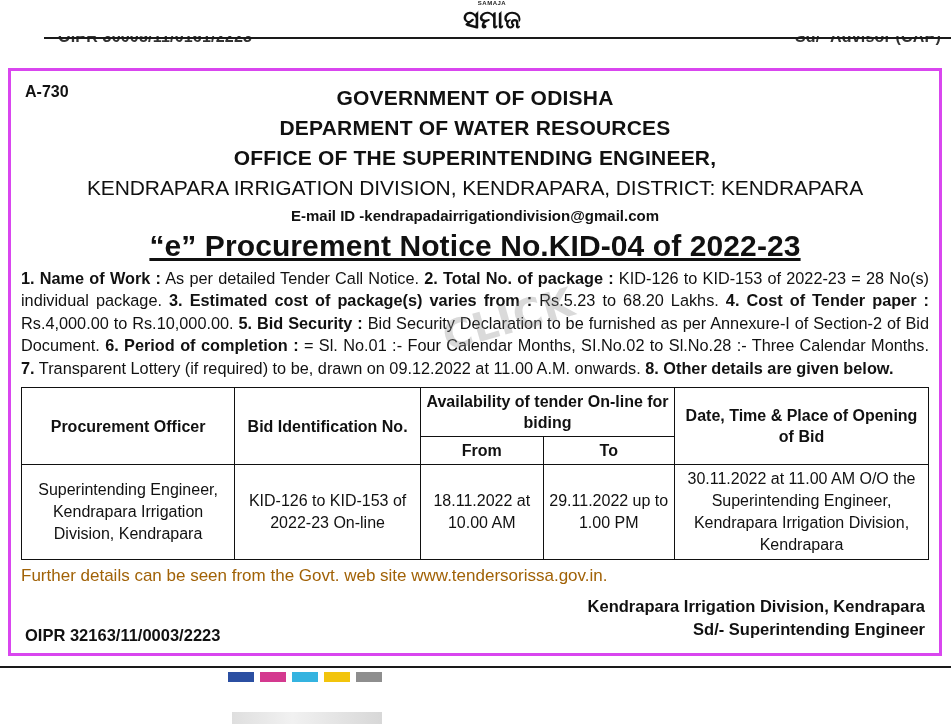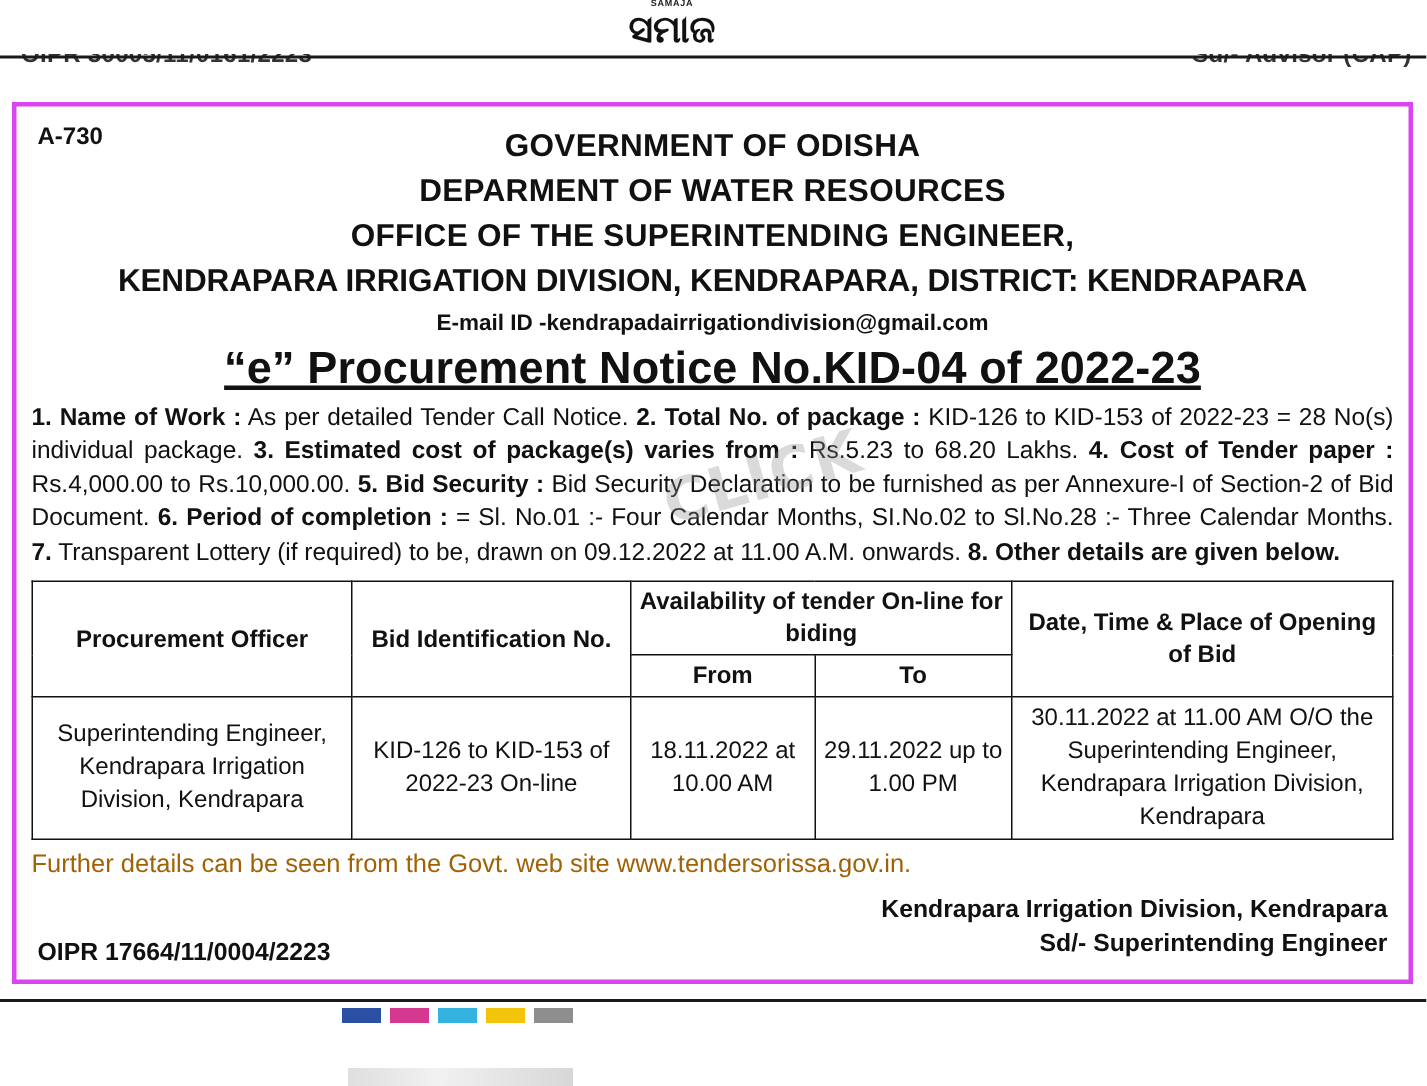--- a/index.html
+++ b/index.html
@@ -13,20 +13,21 @@
     font-family: "Liberation Sans", sans-serif;
     color: #111111;
     overflow: hidden;
     position: relative;
   }
   .page {
     position: relative;
     width: 951px;
     height: 724px;
     box-sizing: border-box;
+    padding-left: 44px;
   }
 
   
   .masthead {
     position: relative;
     height: 40px;
     width: 100%;
   }
   .masthead-logo {
     position: absolute;
@@ -117,21 +118,21 @@
     letter-spacing: 0.2px;
   }
   .h3 {
     font-size: 21px;
     font-weight: bold;
     line-height: 30px;
     letter-spacing: 0.2px;
   }
   .h4 {
     font-size: 21px;
-    font-weight: bold;
+    font-weight: normal;
     line-height: 30px;
     letter-spacing: -0.1px;
   }
   .email-line {
     font-size: 15px;
     font-weight: bold;
     line-height: 24px;
     margin-top: 1px;
   }
   .notice-title {
@@ -323,21 +324,21 @@
       </tbody>
     </table>
 
     <div class="further">Further details can be seen from the Govt. web site www.tendersorissa.gov.in.</div>
 
     <div class="sign-block">
       <div>Kendrapara Irrigation Division, Kendrapara</div>
       <div>Sd/- Superintending Engineer</div>
     </div>
 
-    <div class="oipr-bottom">OIPR 17664/11/0004/2223</div>
+    <div class="oipr-bottom">OIPR 32163/11/0003/2223</div>
   </div>
 
   <div class="footer-rule"></div>
   <div class="color-bars">
       <span style="background: rgb(43, 79, 162);"></span>
       <span style="background: rgb(212, 57, 143);"></span>
       <span style="background: rgb(52, 179, 224);"></span>
       <span style="background: rgb(242, 196, 12);"></span>
       <span style="background: rgb(142, 142, 142);"></span>
     </div>

